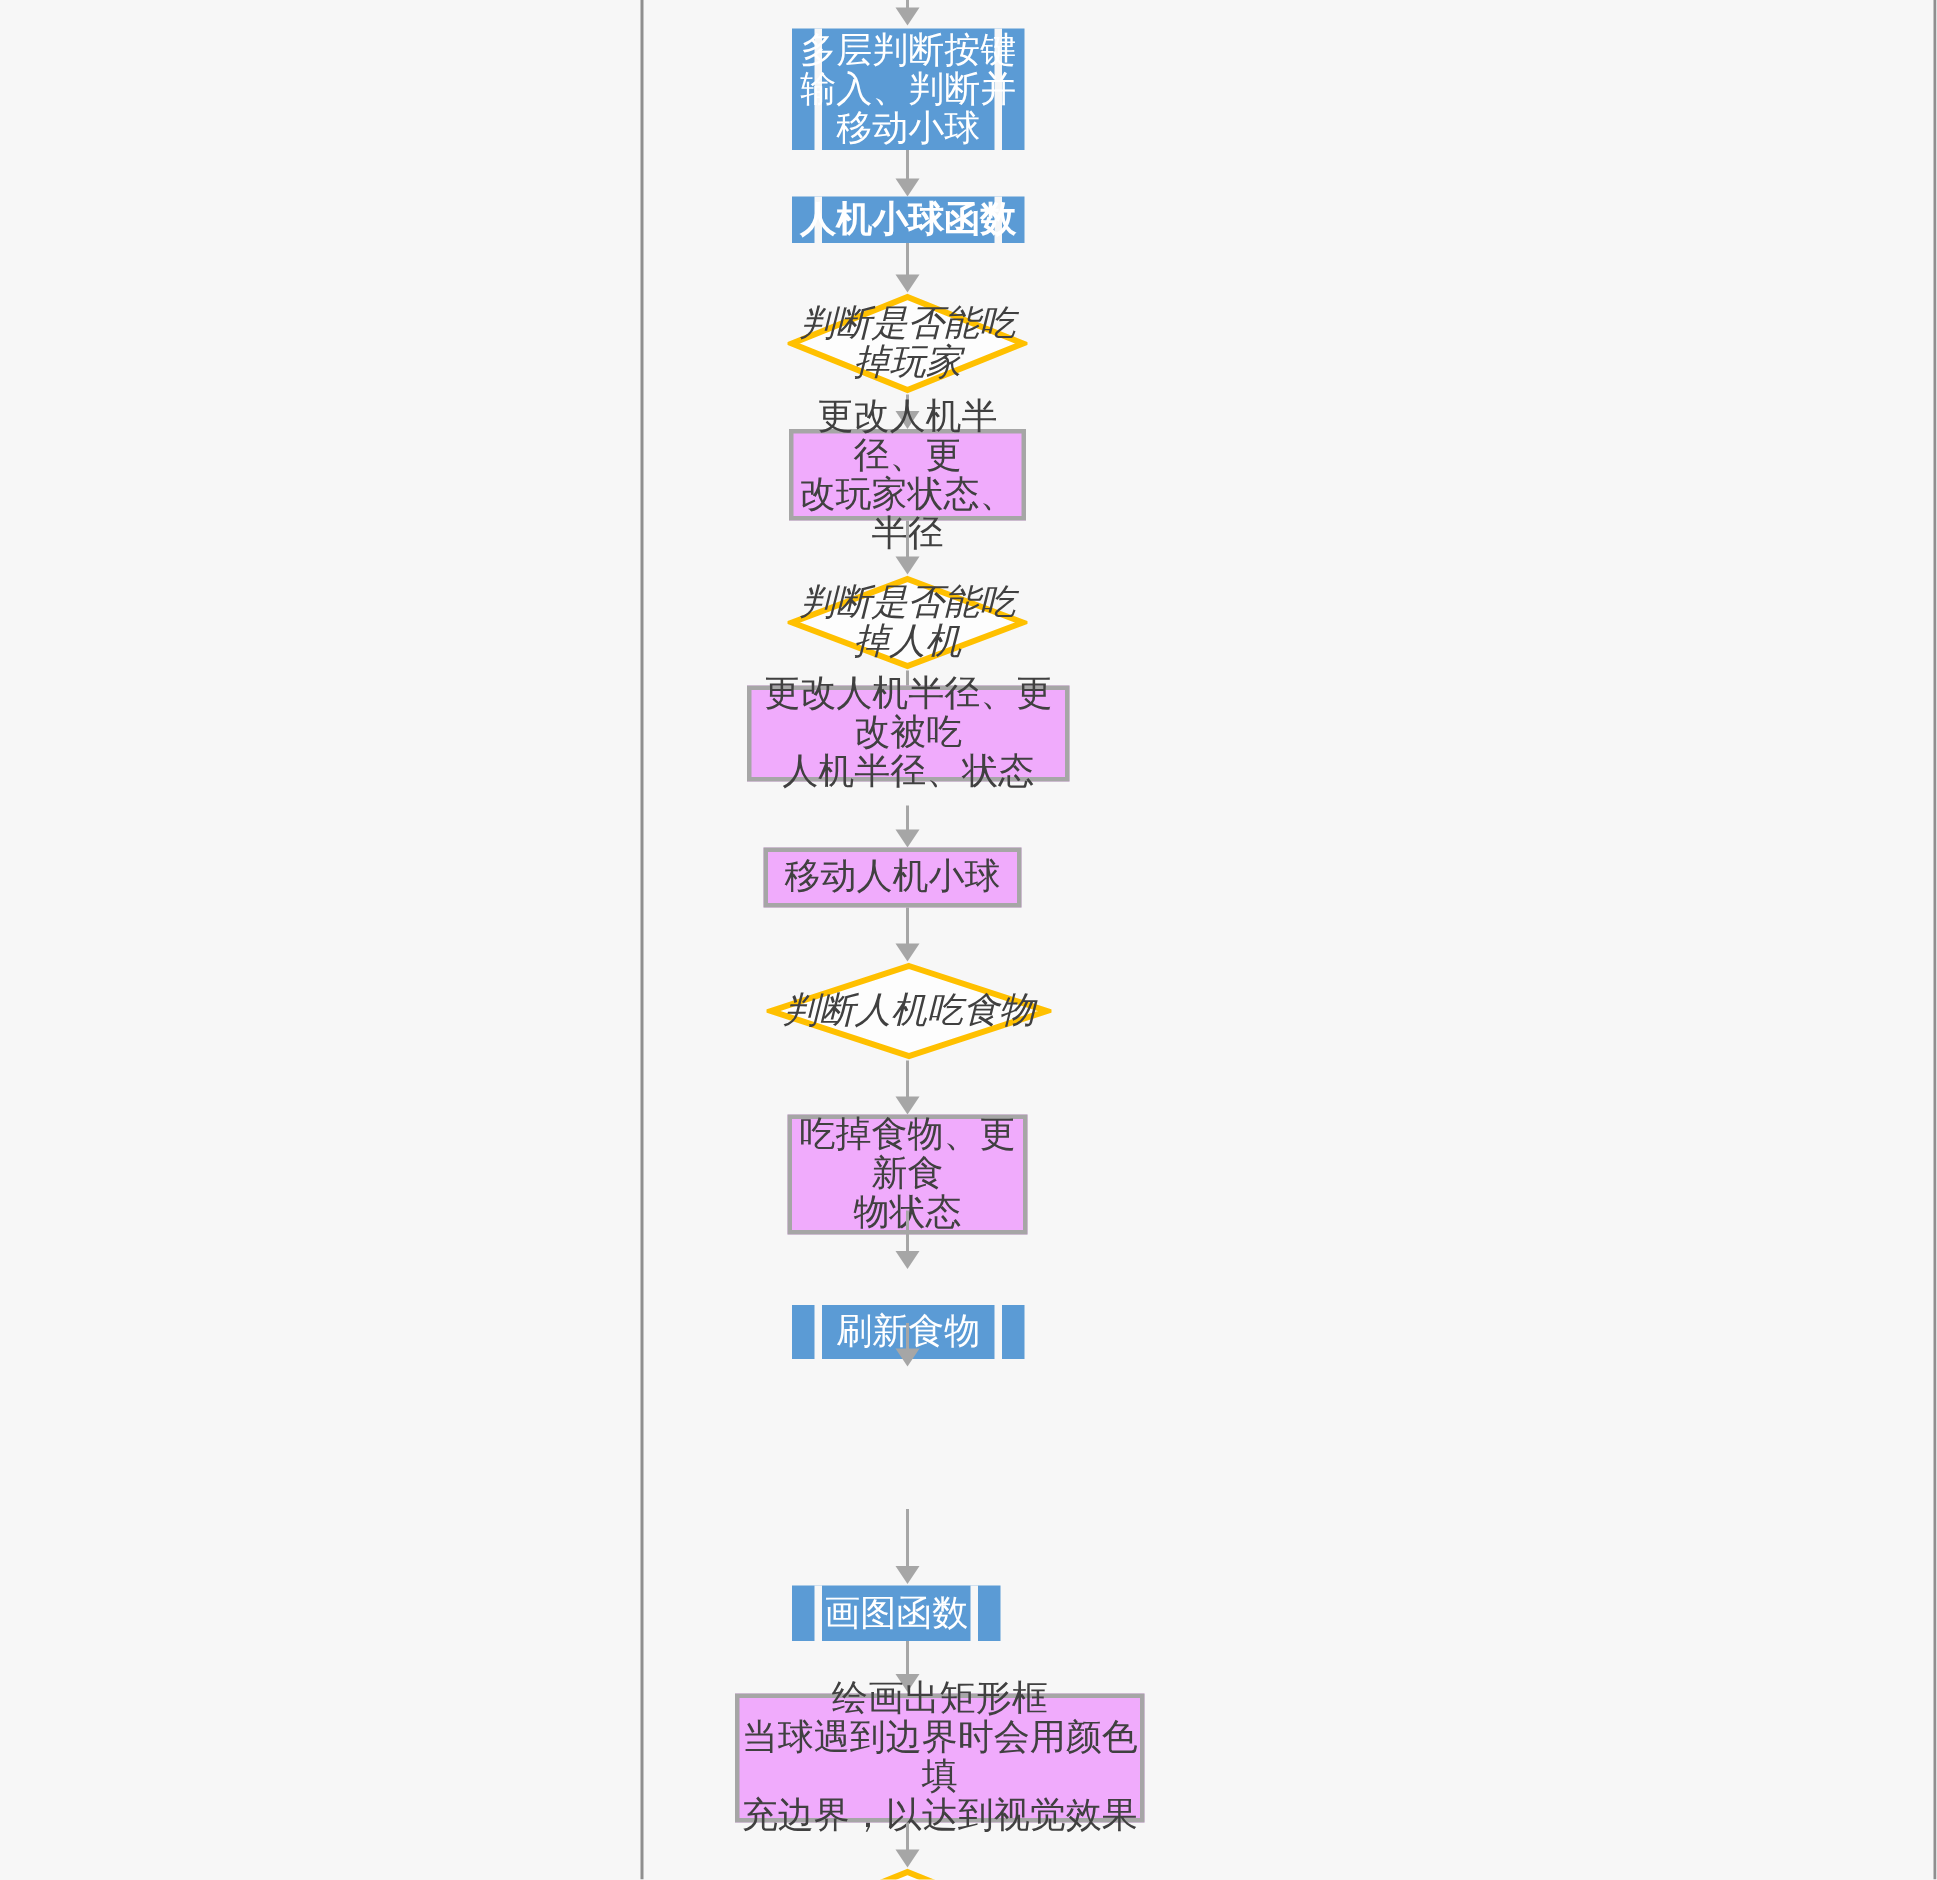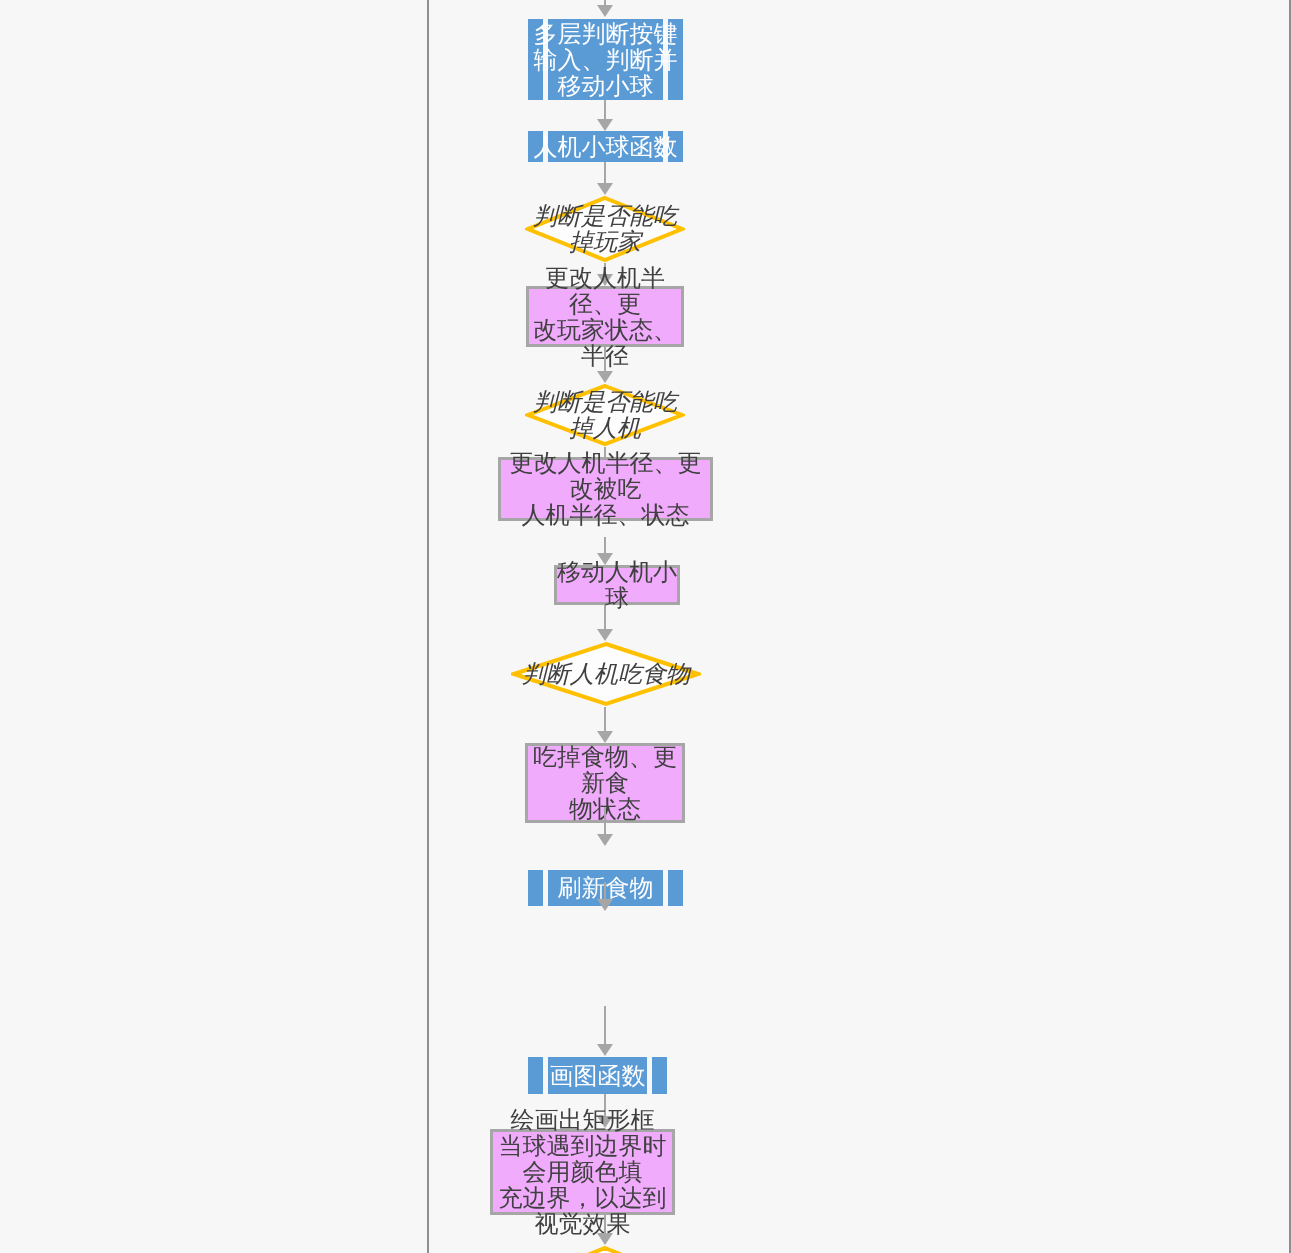--- a/index.html
+++ b/index.html
@@ -91,21 +91,21 @@
     <div class="lbl">多层判断按键
 输入、判断并
 移动小球</div>
   </div>
 
   <div class="arrow" style="left:596px; top:100px; height:31px;">
     <span class="stem"></span>
     <span class="head"></span>
   </div>
 
-  <div class="node sub" style="left:528px; top:131px; width:155px; height:31px;">
+  <div class="node sub" style="left:528px; top:131px; width:155px; height:31px;font-weight:bold;">
     <span class="bar l"></span>
     <span class="bar r"></span>
     <div class="lbl">人机小球函数</div>
   </div>
 
   <div class="arrow" style="left:596px; top:162px; height:33px;">
     <span class="stem"></span>
     <span class="head"></span>
   </div>
 
@@ -148,21 +148,21 @@
   <div class="node proc" style="left:498px; top:457px; width:215px; height:64px;">
     <div class="lbl">更改人机半径、更改被吃
 人机半径、状态</div>
   </div>
 
   <div class="arrow" style="left:596px; top:537px; height:28px;">
     <span class="stem"></span>
     <span class="head"></span>
   </div>
 
-  <div class="node proc" style="left:554px; top:565px; width:126px; height:40px;">
+  <div class="node proc" style="left:509px; top:565px; width:172px; height:40px;">
     <div class="lbl">移动人机小球</div>
   </div>
 
   <div class="arrow" style="left:596px; top:605px; height:36px;">
     <span class="stem"></span>
     <span class="head"></span>
   </div>
 
   <div class="node dec" style="left:511px; top:641px; width:190px; height:66px;">
     <svg width="190" height="66" viewBox="0 0 190 66">
@@ -207,21 +207,21 @@
     <span class="bar l"></span>
     <span class="bar r"></span>
     <div class="lbl">画图函数</div>
   </div>
 
   <div class="arrow" style="left:596px; top:1094px; height:34px;">
     <span class="stem"></span>
     <span class="head"></span>
   </div>
 
-  <div class="node proc" style="left:490px; top:1129px; width:185px; height:86px;">
+  <div class="node proc" style="left:490px; top:1129px; width:273px; height:86px;">
     <div class="lbl">绘画出矩形框
 当球遇到边界时会用颜色填
 充边界，以达到视觉效果</div>
   </div>
 
   <div class="arrow" style="left:596px; top:1215px; height:30px;">
     <span class="stem"></span>
     <span class="head"></span>
   </div>
 

